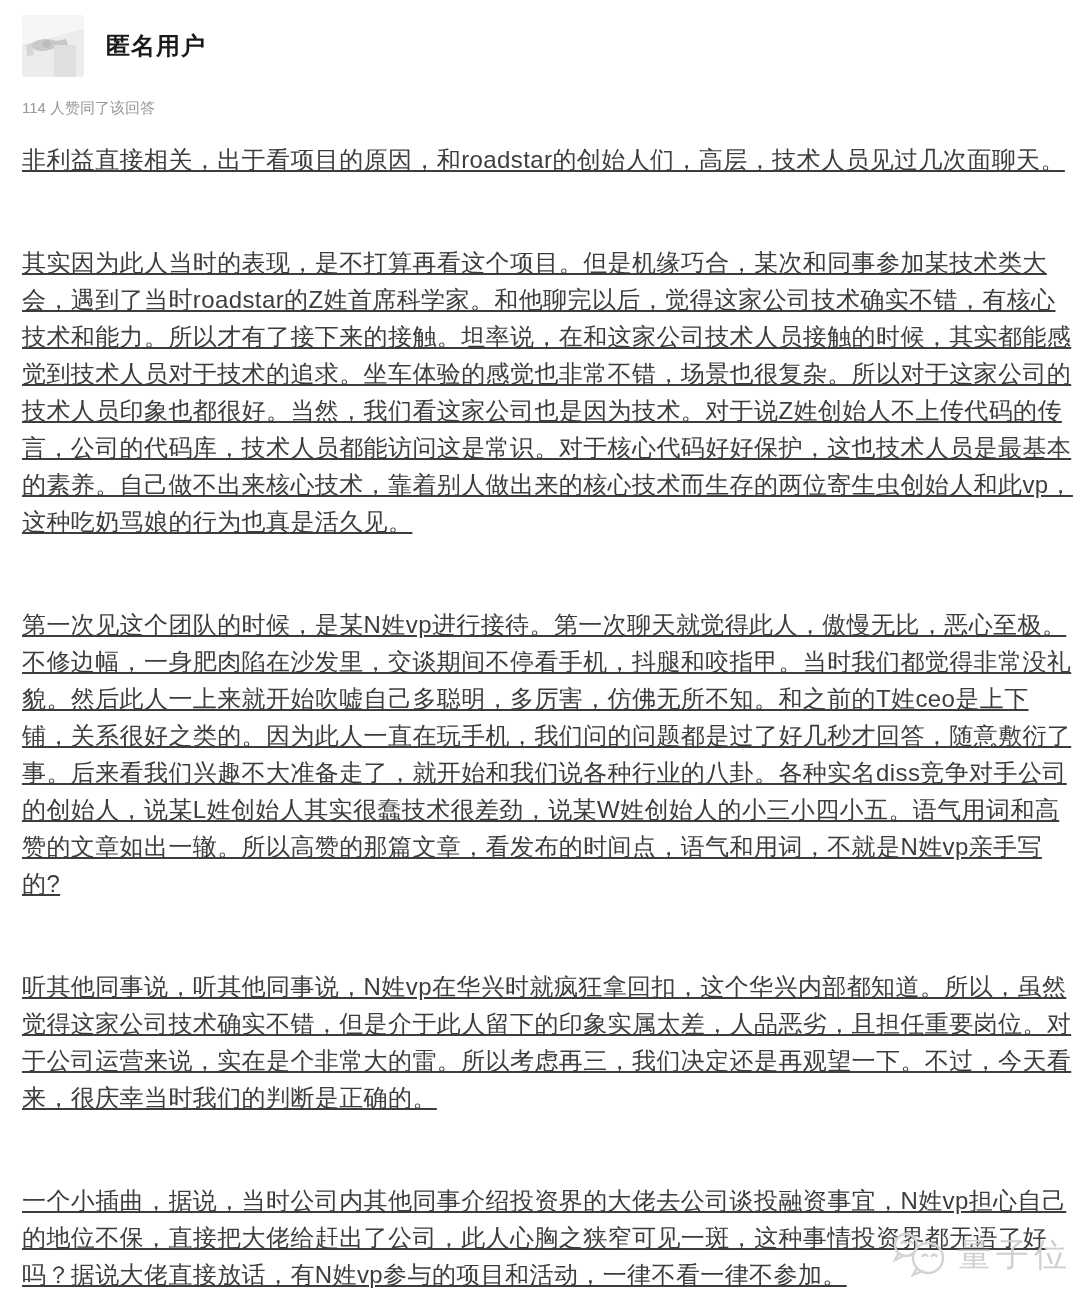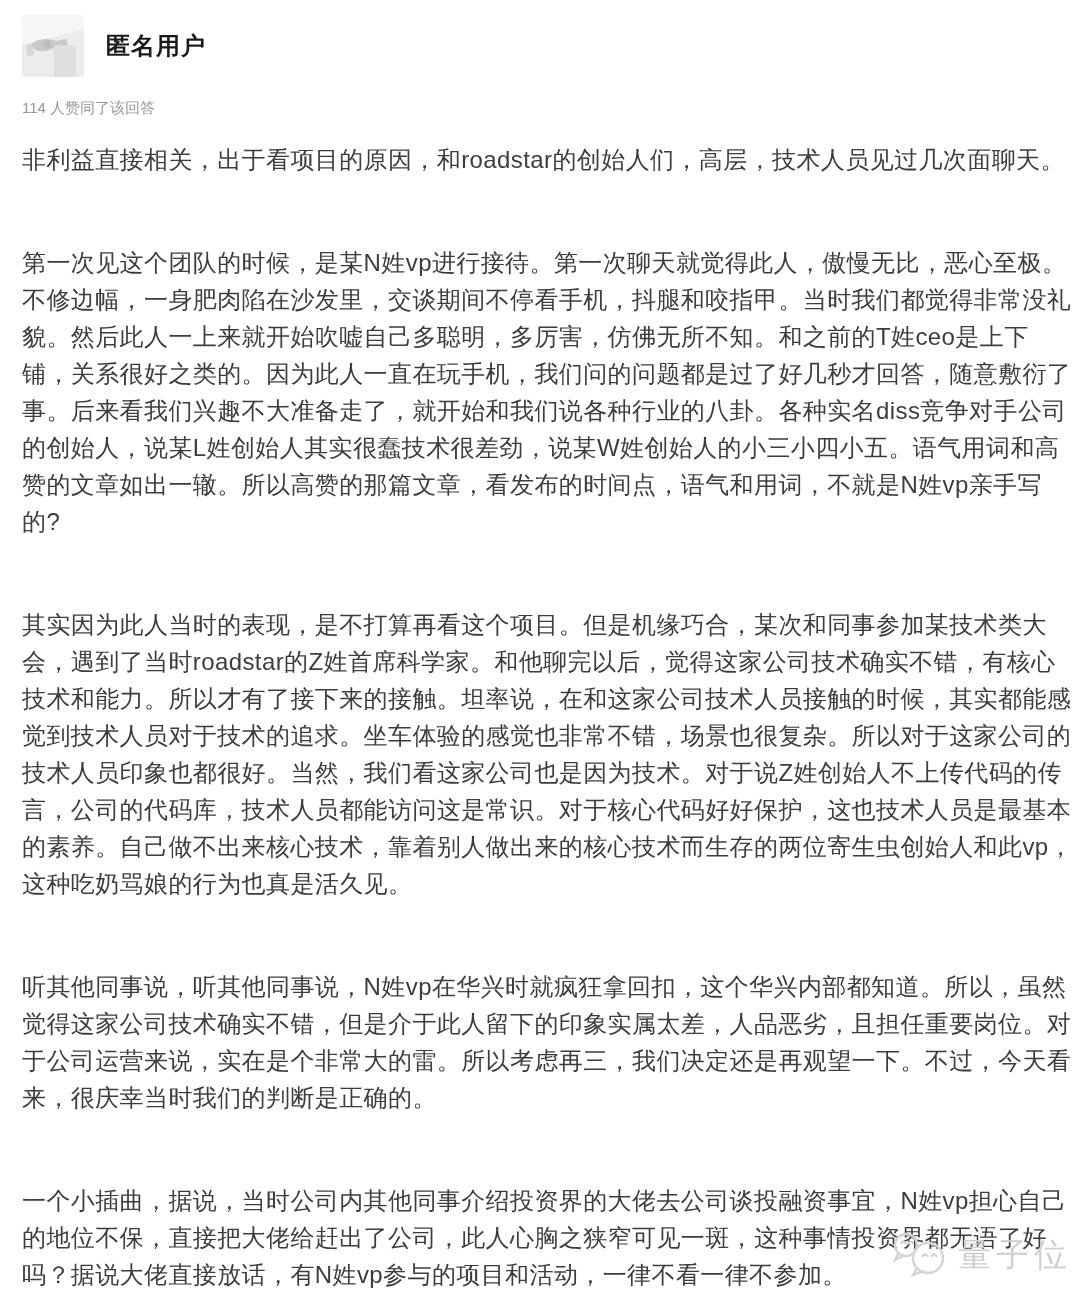--- a/index.html
+++ b/index.html
@@ -50,20 +50,21 @@
   .upvotes {
     margin-top: 19px;
     font-size: 15px;
     line-height: 24px;
     color: var(--muted);
   }
   
   .content {
     margin-top: 21px;
     color: var(--text);
+    text-decoration: underline;
   }
   .content .para {
     margin: 0 0 66px 0;
     font-size: 24px;
     line-height: 37px;
     letter-spacing: 0.4px;
     text-align: left;
     word-break: break-all;
   }
   .content .para:last-child { margin-bottom: 0; }
@@ -102,22 +103,22 @@
         <circle cx="25" cy="29" r="4" fill="#bdbdbd"></circle>
       </svg>
     </div>
     <div class="username">匿名用户</div>
   </div>
 
   <div class="upvotes">114 人赞同了该回答</div>
 
   <div class="content">
       <p class="para">非利益直接相关，出于看项目的原因，和roadstar的创始人们，高层，技术人员见过几次面聊天。</p>
+      <p class="para">其实因为此人当时的表现，是不打算再看这个项目。但是机缘巧合，某次和同事参加某技术类大会，遇到了当时roadstar的Z姓首席科学家。和他聊完以后，觉得这家公司技术确实不错，有核心技术和能力。所以才有了接下来的接触。坦率说，在和这家公司技术人员接触的时候，其实都能感觉到技术人员对于技术的追求。坐车体验的感觉也非常不错，场景也很复杂。所以对于这家公司的技术人员印象也都很好。当然，我们看这家公司也是因为技术。对于说Z姓创始人不上传代码的传言，公司的代码库，技术人员都能访问这是常识。对于核心代码好好保护，这也技术人员是最基本的素养。自己做不出来核心技术，靠着别人做出来的核心技术而生存的两位寄生虫创始人和此vp，这种吃奶骂娘的行为也真是活久见。</p>
       <p class="para">第一次见这个团队的时候，是某N姓vp进行接待。第一次聊天就觉得此人，傲慢无比，恶心至极。不修边幅，一身肥肉陷在沙发里，交谈期间不停看手机，抖腿和咬指甲。当时我们都觉得非常没礼貌。然后此人一上来就开始吹嘘自己多聪明，多厉害，仿佛无所不知。和之前的T姓ceo是上下铺，关系很好之类的。因为此人一直在玩手机，我们问的问题都是过了好几秒才回答，随意敷衍了事。后来看我们兴趣不大准备走了，就开始和我们说各种行业的八卦。各种实名diss竞争对手公司的创始人，说某L姓创始人其实很蠢技术很差劲，说某W姓创始人的小三小四小五。语气用词和高赞的文章如出一辙。所以高赞的那篇文章，看发布的时间点，语气和用词，不就是N姓vp亲手写的?</p>
-      <p class="para">其实因为此人当时的表现，是不打算再看这个项目。但是机缘巧合，某次和同事参加某技术类大会，遇到了当时roadstar的Z姓首席科学家。和他聊完以后，觉得这家公司技术确实不错，有核心技术和能力。所以才有了接下来的接触。坦率说，在和这家公司技术人员接触的时候，其实都能感觉到技术人员对于技术的追求。坐车体验的感觉也非常不错，场景也很复杂。所以对于这家公司的技术人员印象也都很好。当然，我们看这家公司也是因为技术。对于说Z姓创始人不上传代码的传言，公司的代码库，技术人员都能访问这是常识。对于核心代码好好保护，这也技术人员是最基本的素养。自己做不出来核心技术，靠着别人做出来的核心技术而生存的两位寄生虫创始人和此vp，这种吃奶骂娘的行为也真是活久见。</p>
       <p class="para">听其他同事说，听其他同事说，N姓vp在华兴时就疯狂拿回扣，这个华兴内部都知道。所以，虽然觉得这家公司技术确实不错，但是介于此人留下的印象实属太差，人品恶劣，且担任重要岗位。对于公司运营来说，实在是个非常大的雷。所以考虑再三，我们决定还是再观望一下。不过，今天看来，很庆幸当时我们的判断是正确的。</p>
       <p class="para">一个小插曲，据说，当时公司内其他同事介绍投资界的大佬去公司谈投融资事宜，N姓vp担心自己的地位不保，直接把大佬给赶出了公司，此人心胸之狭窄可见一斑，这种事情投资界都无语了好吗？据说大佬直接放话，有N姓vp参与的项目和活动，一律不看一律不参加。</p>
     </div>
 
   <div class="watermark">
 
     <svg width="64" height="48" viewBox="0 0 64 48" fill="none" stroke="#d4d4d4" stroke-width="2.4" stroke-linecap="round">
       <circle cx="20" cy="14" r="11"></circle>
       <path d="M12,23 L9,29 L17,25"></path>
       <path d="M15.5,12 q2,-2.5 4,0"></path>

